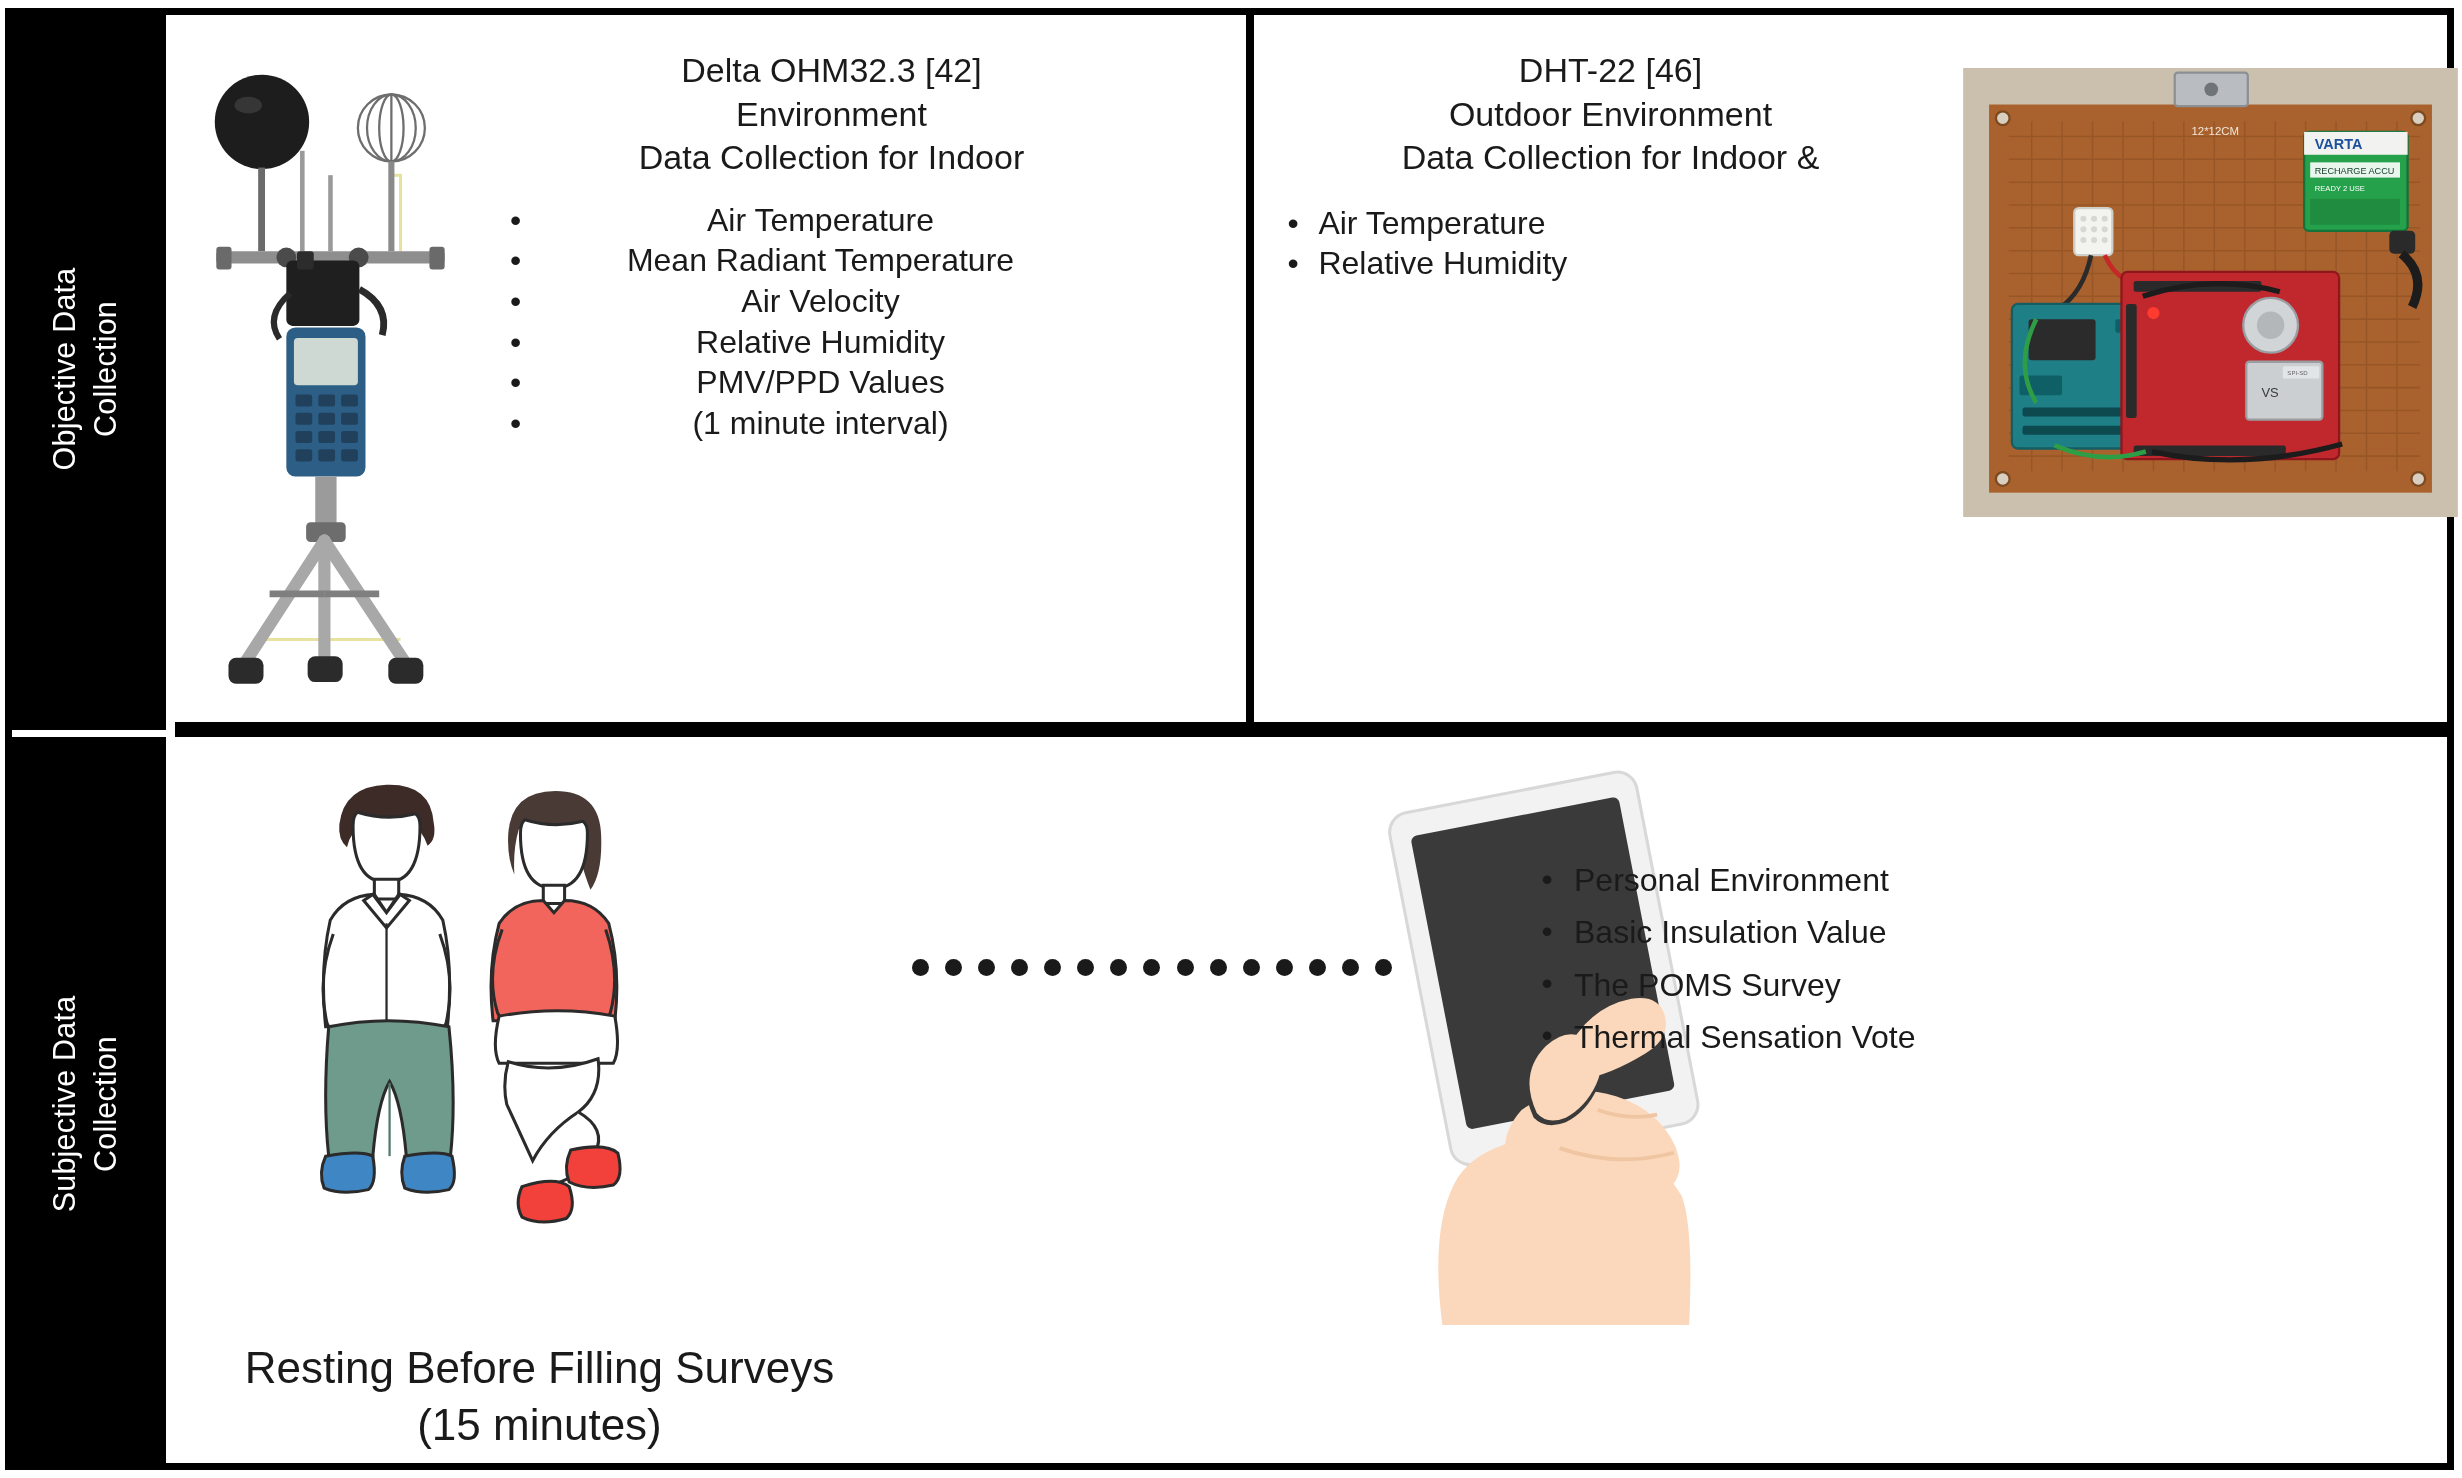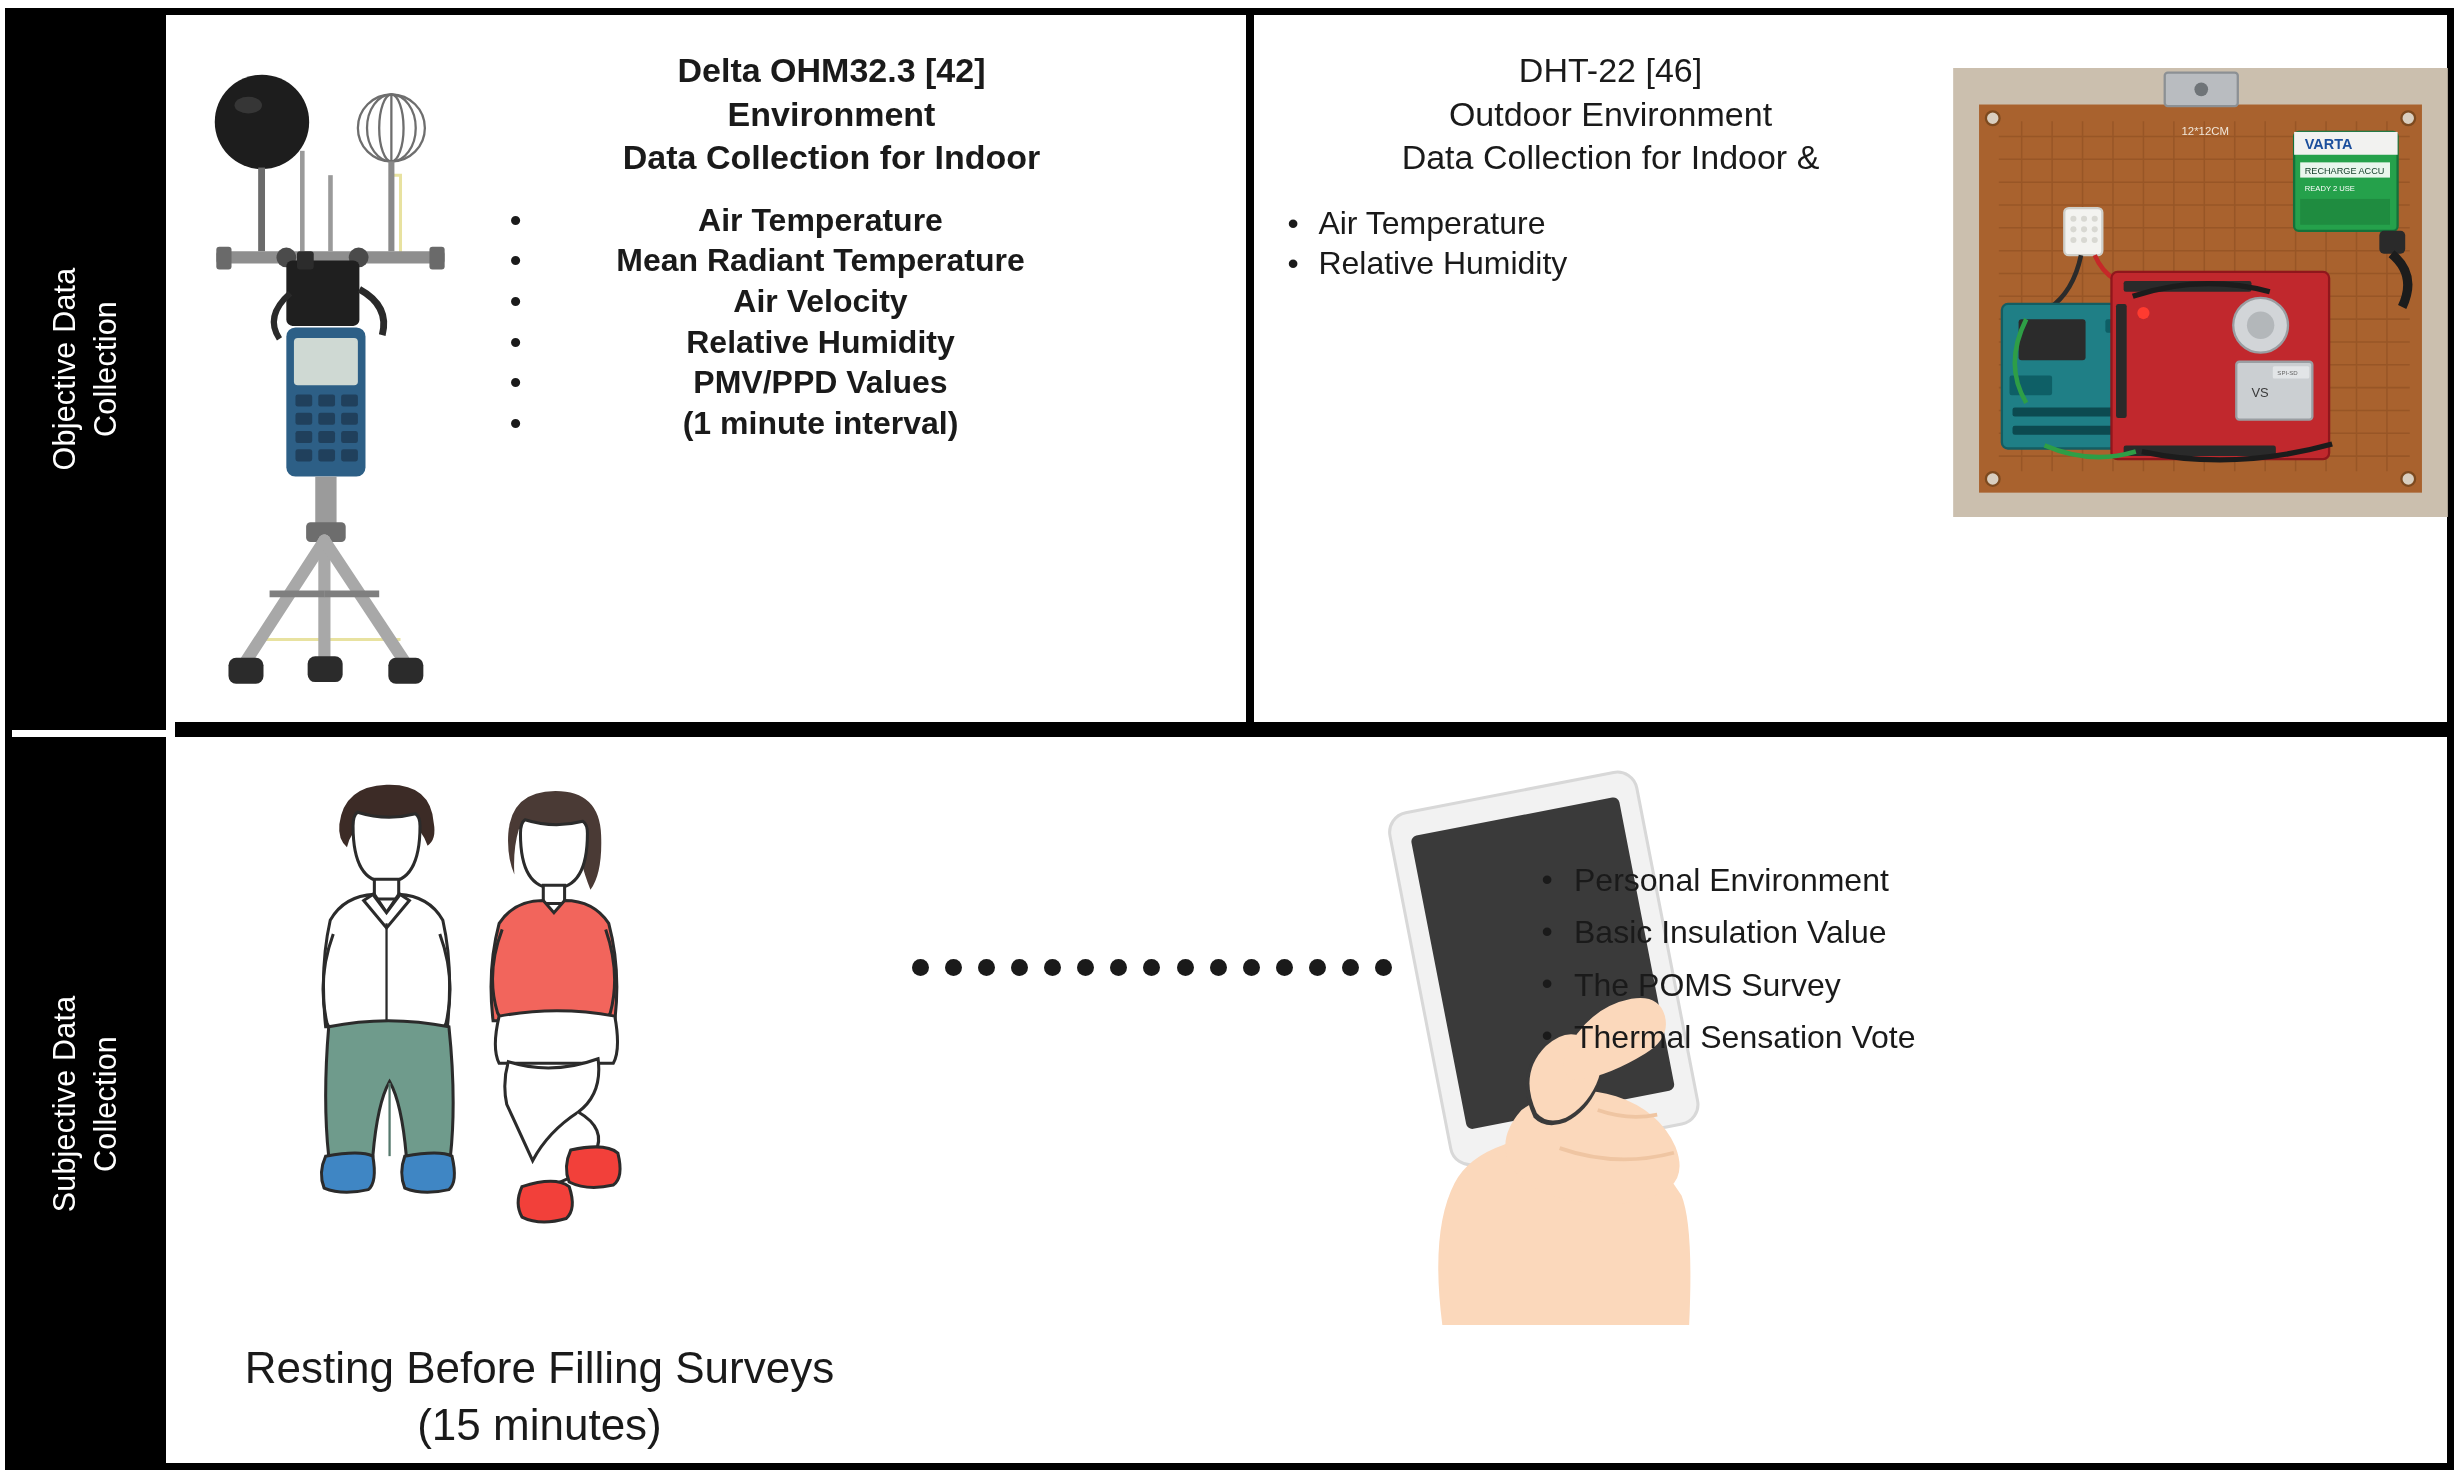--- a/index.html
+++ b/index.html
@@ -74,21 +74,21 @@
     position: absolute;
     left: 1246px; top: 7.6px;
     width: 7.6px; height: 714px;
     background: #000000;
   }
 
   
   .panel-top-left {
     position: absolute;
     left: 166px; top: 15.2px;
-    width: 1080px; height: 707px; font-weight: bold;
+    width: 1080px; height: 707px;
   }
   .panel-top-right {
     position: absolute;
     left: 1254px; top: 15.2px;
     width: 1200px; height: 707px;
   }
 
   .dev-title {
     text-align: center;
     font-size: 34px;
@@ -130,21 +130,21 @@
   
   .instrument {
     position: absolute;
     left: 6.1px; top: 46px;
     width: 320px; height: 647px;
   }
 
   
   .board-photo {
     position: absolute;
-    right: 21px; top: 53px;
+    right: 11px; top: 53px;
     width: 495px; height: 449px; padding-left: 15px;
   }
 
   
   .panel-bottom {
     position: absolute;
     left: 166px; top: 737px;
     width: 2287px; height: 733px;
   }
 

